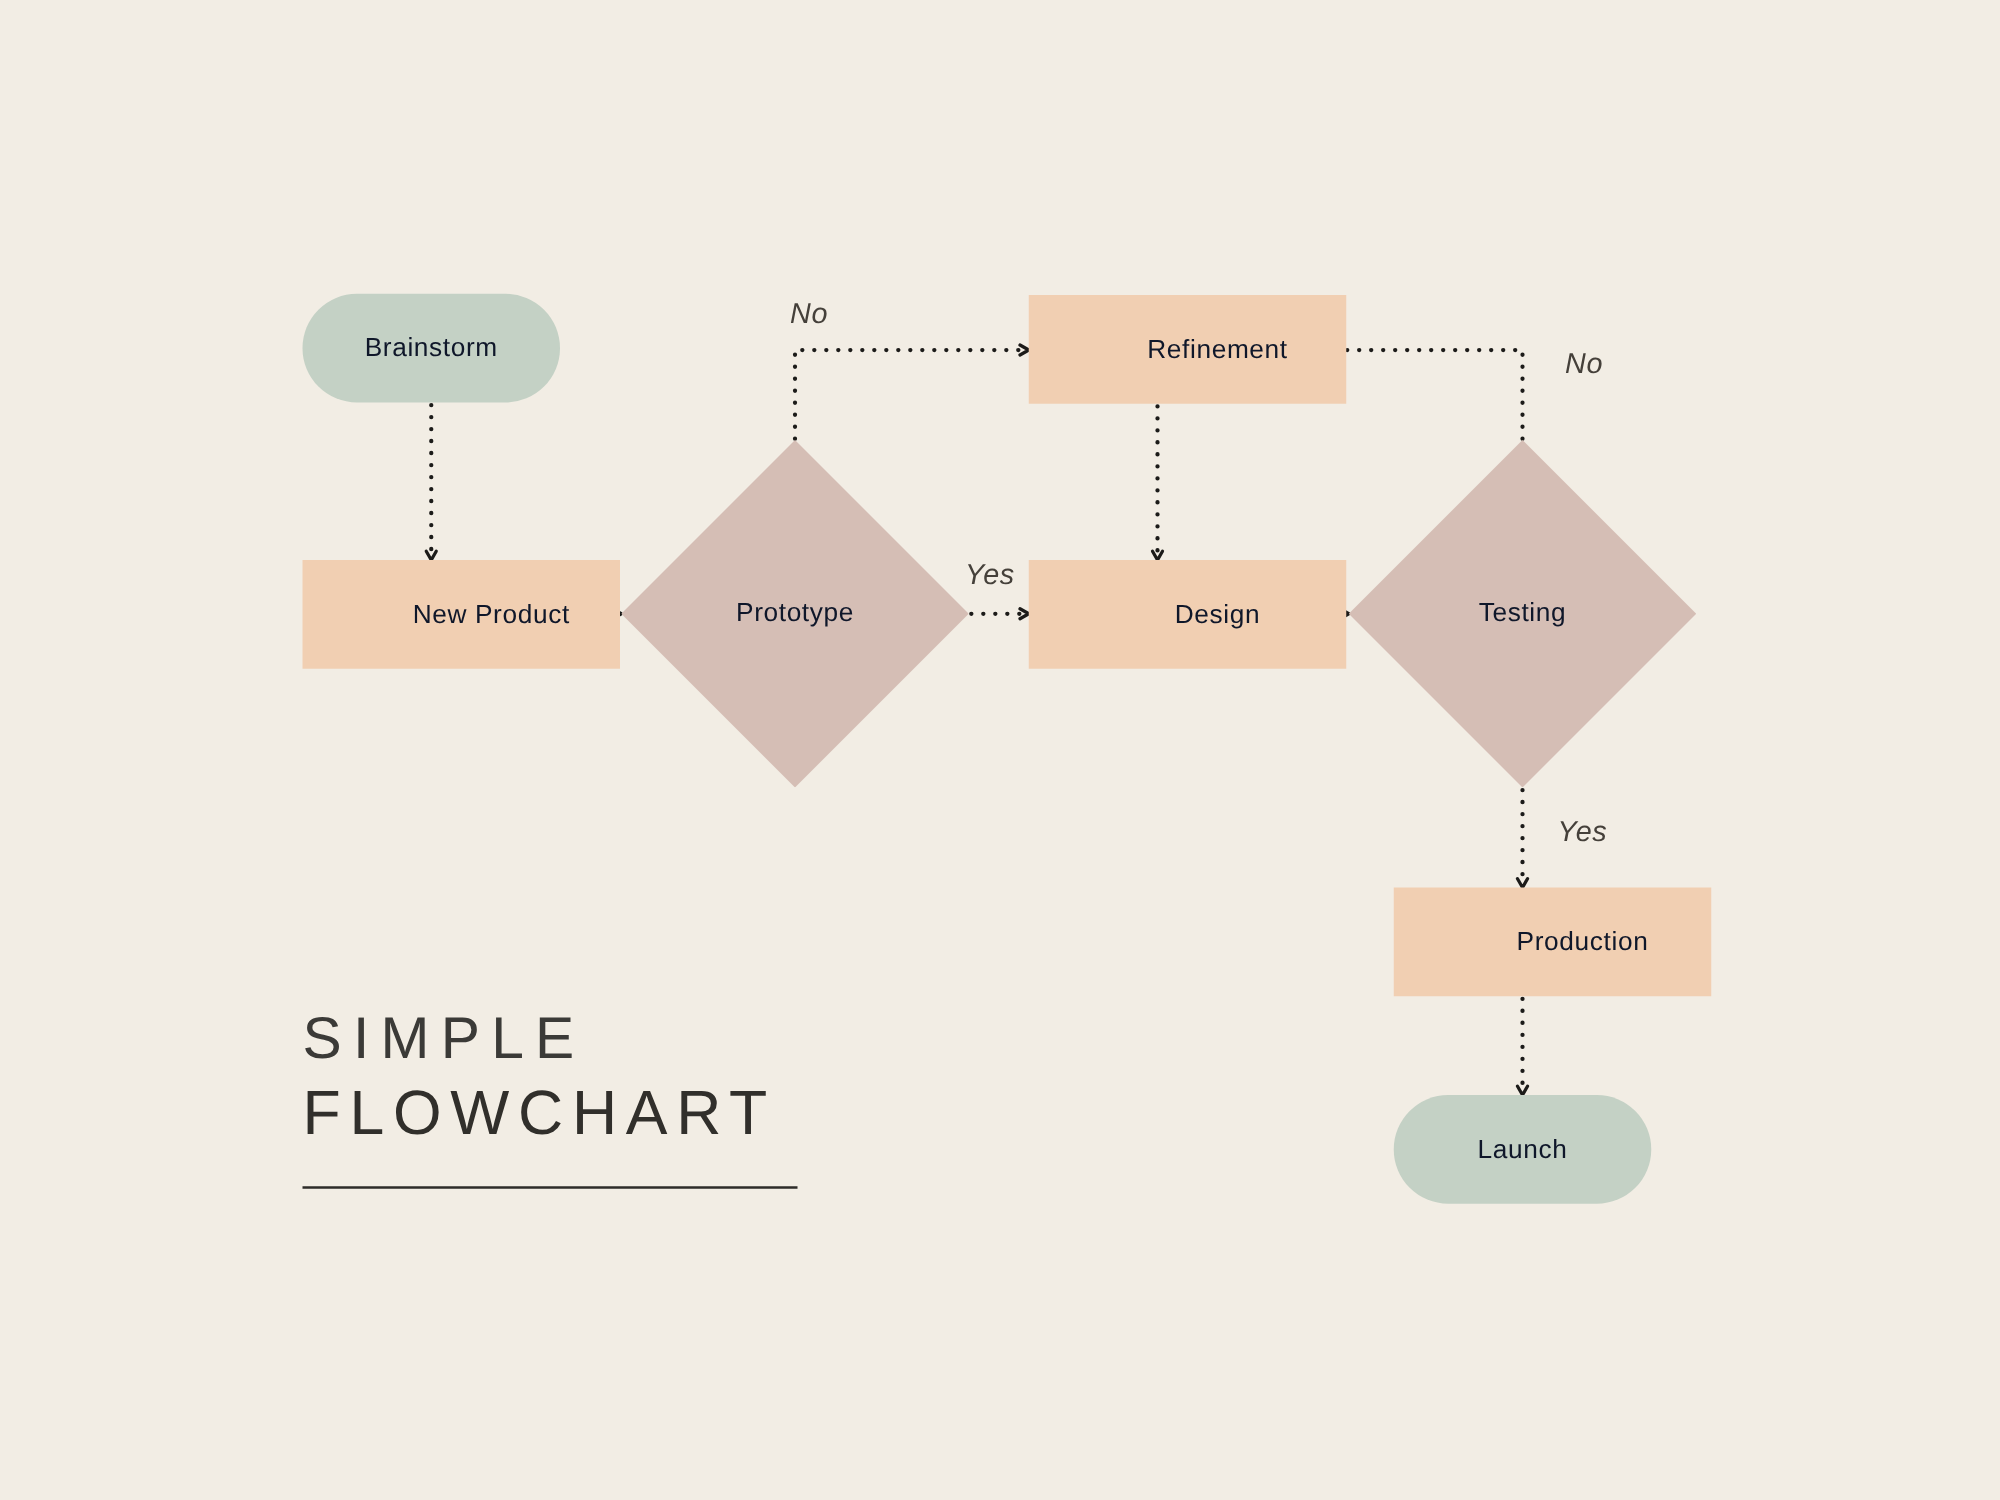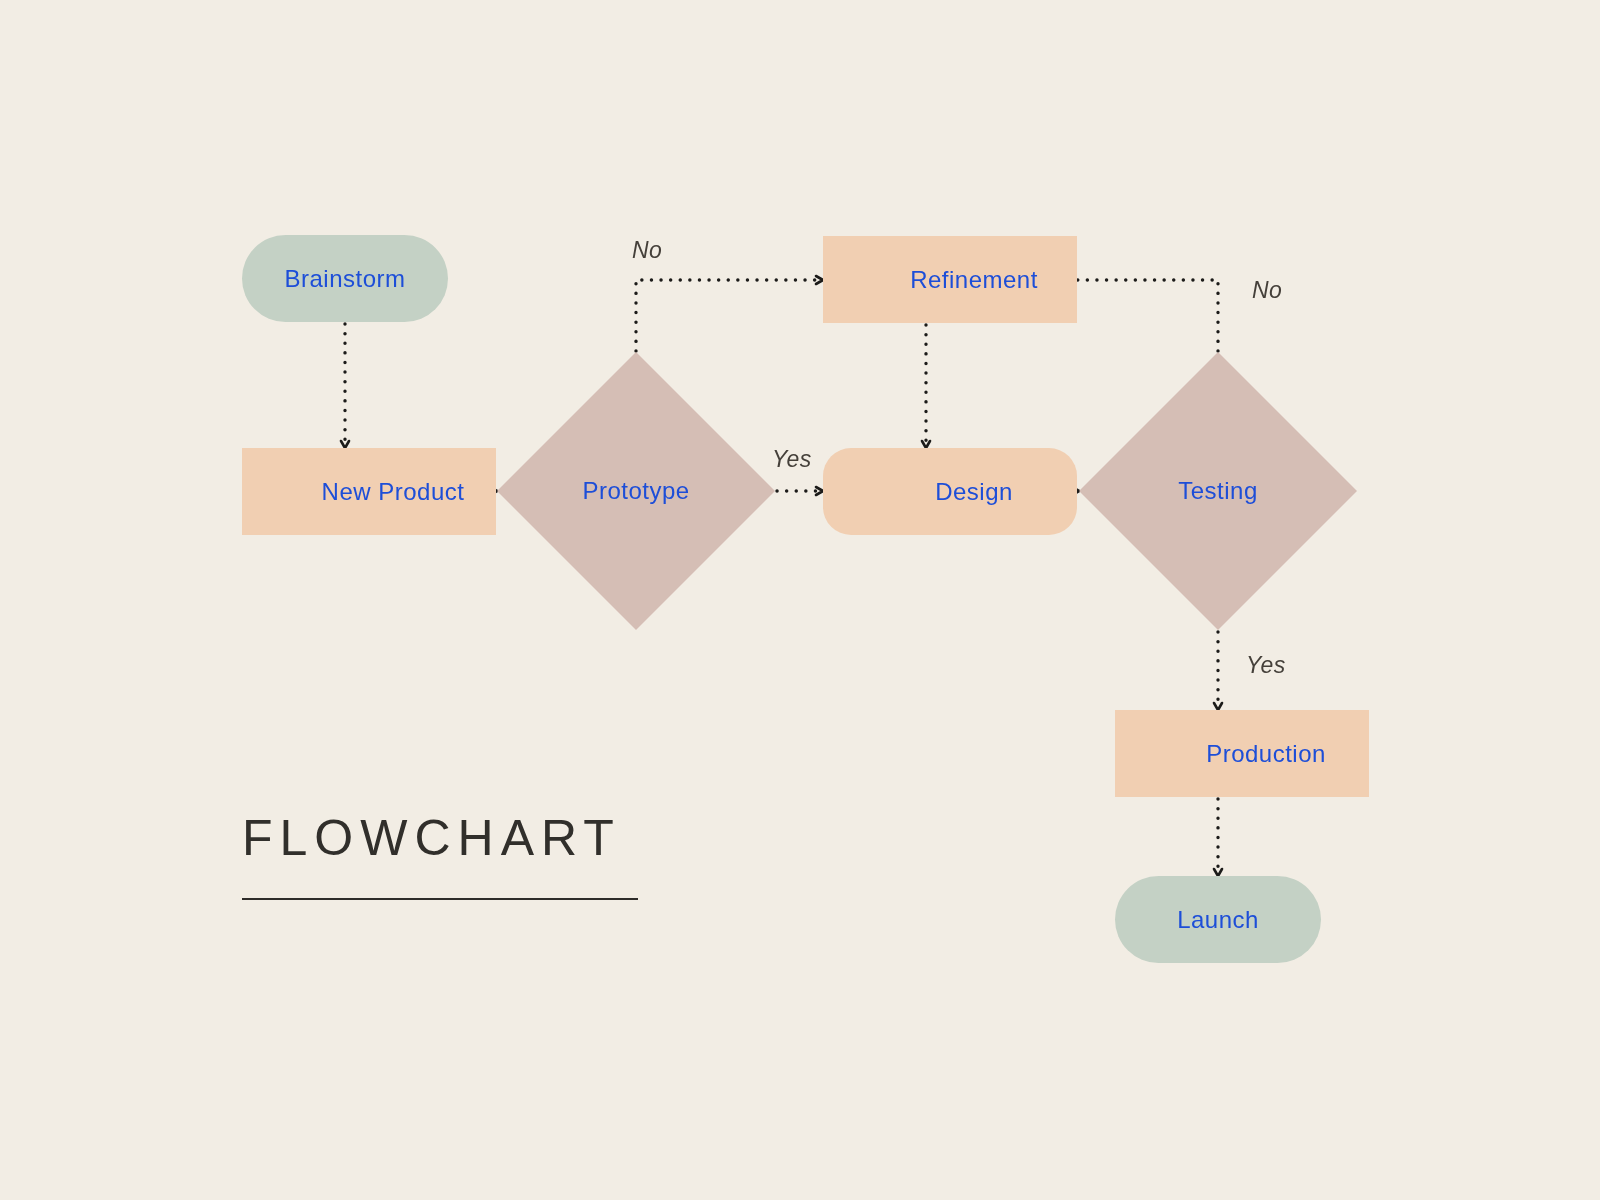--- a/index.html
+++ b/index.html
@@ -8,35 +8,35 @@
     background:#f2ede4;
     font-family:"Liberation Sans","DejaVu Sans",sans-serif;
     overflow:hidden;
   }
   .stage{position:relative;width:1600px;height:1200px;background:#f2ede4;}
   svg.edges{position:absolute;left:0;top:0;width:1600px;height:1200px;}
 
   .node{
     position:absolute;
     display:flex;align-items:center;justify-content:center;
-    font-size:24px;color:#1d4ed8;letter-spacing:.5px;
+    font-size:21px;color:#0f172a;letter-spacing:.5px;
     text-align:center;
   }
   .pill{width:206px;height:87px;background:#c4d1c5;border-radius:44px;}
   .process{width:206px;height:87px;background:#f1cfb2;padding-left:48px;}
   .decision{
     width:278px;height:278px;background:#d5beb5;
     clip-path:polygon(50% 0,100% 50%,50% 100%,0 50%);
   }
 
   #n-brainstorm{left:242px;top:235px;}
   #n-new-product{left:242px;top:448px;}
   #n-prototype{left:497px;top:352px;}
   #n-refinement{left:823px;top:236px;}
-  #n-design{left:823px;top:448px;border-radius:28px;}
+  #n-design{left:823px;top:448px;}
   #n-testing{left:1079px;top:352px;}
   #n-production{left:1115px;top:710px;}
   #n-launch{left:1115px;top:876px;}
 
   .edge-label{
     position:absolute;
     font-size:23px;color:#45403a;letter-spacing:.5px;
     white-space:nowrap;
     font-style:italic;
   }
@@ -113,17 +113,18 @@
   <div class="node process" id="n-production">
     <span>Production</span>
   </div>
 
   <span class="edge-label" id="lbl-prototype-no">No</span>
   <span class="edge-label" id="lbl-prototype-yes">Yes</span>
   <span class="edge-label" id="lbl-testing-no">No</span>
   <span class="edge-label" id="lbl-testing-yes">Yes</span>
 
   <div class="title-block">
+    <div class="title-line1">SIMPLE</div>
     <div class="title-line2">FLOWCHART</div>
     <div class="title-rule"></div>
   </div>
 
 </div>
 
 </body></html>

